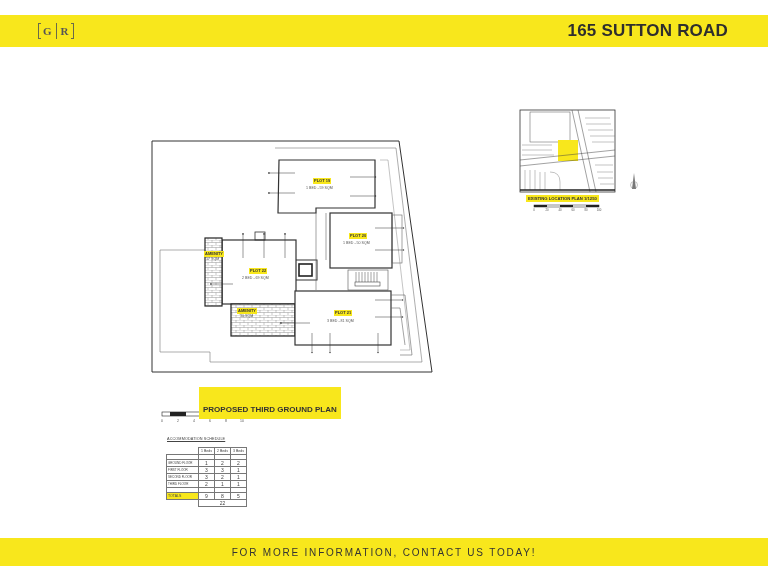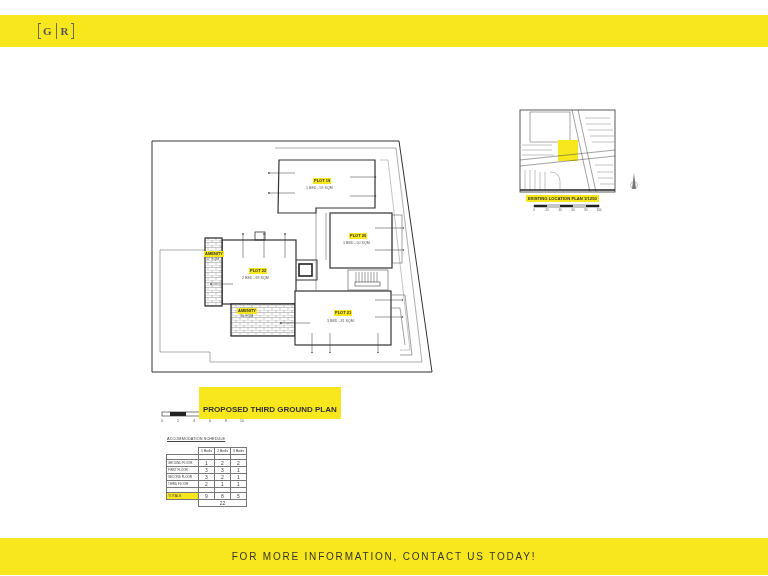--- a/index.html
+++ b/index.html
@@ -19,21 +19,21 @@
   .logo .rbr { border: 1px solid #6a6a4a; border-left: none; width: 3px; height: 16px; }
   .logo .sep { width: 1px; height: 16px; background: #6a6a4a; margin: 0 2px; }
   .logo span.l { padding: 0 2px; font-weight: bold; }
 
   .title {
     position: absolute; right: 40px; top: 6px;
     font-size: 17px; font-weight: bold; color: #2e2e2e; letter-spacing: 0.2px;
   }
 
   .footer-bar {
-    position: absolute; left: 0; top: 538px; width: 768px; height: 37px;
+    position: absolute; left: 0; top: 538px; width: 768px; height: 28px;
     background: #f8e71c; display: flex; align-items: center; justify-content: center;
   }
   .footer-bar span {
     font-size: 10px; letter-spacing: 1.8px; color: #333;
   }
 
   .plan-svg { position: absolute; left: 0; top: 0; }
 
   .tag {
     position: absolute; background: #f8e71c; font-weight: bold; color: #333;
@@ -74,20 +74,21 @@
 <body>
 
 <div class="header-bar">
   <div class="logo">
     <div class="lbr"></div>
     <span class="l">G</span>
     <div class="sep"></div>
     <span class="l">R</span>
     <div class="rbr"></div>
   </div>
+  <div class="title">165 SUTTON ROAD</div>
 </div>
 
 <svg class="plan-svg" width="768" height="576" xmlns="http://www.w3.org/2000/svg">
   <defs>
     <pattern id="brick" width="8" height="5" patternUnits="userSpaceOnUse">
       <rect width="8" height="5" fill="#fff"></rect>
       <path d="M0 0 H8 M0 2.5 H8 M4 0 V2.5 M0 2.5 V5 M8 2.5 V5" stroke="#777" stroke-width="0.4" fill="none"></path>
     </pattern>
     <marker id="arr" markerWidth="4" markerHeight="4" refX="3" refY="2" orient="auto">
       <path d="M0,0 L4,2 L0,4 z" fill="#333"></path>

